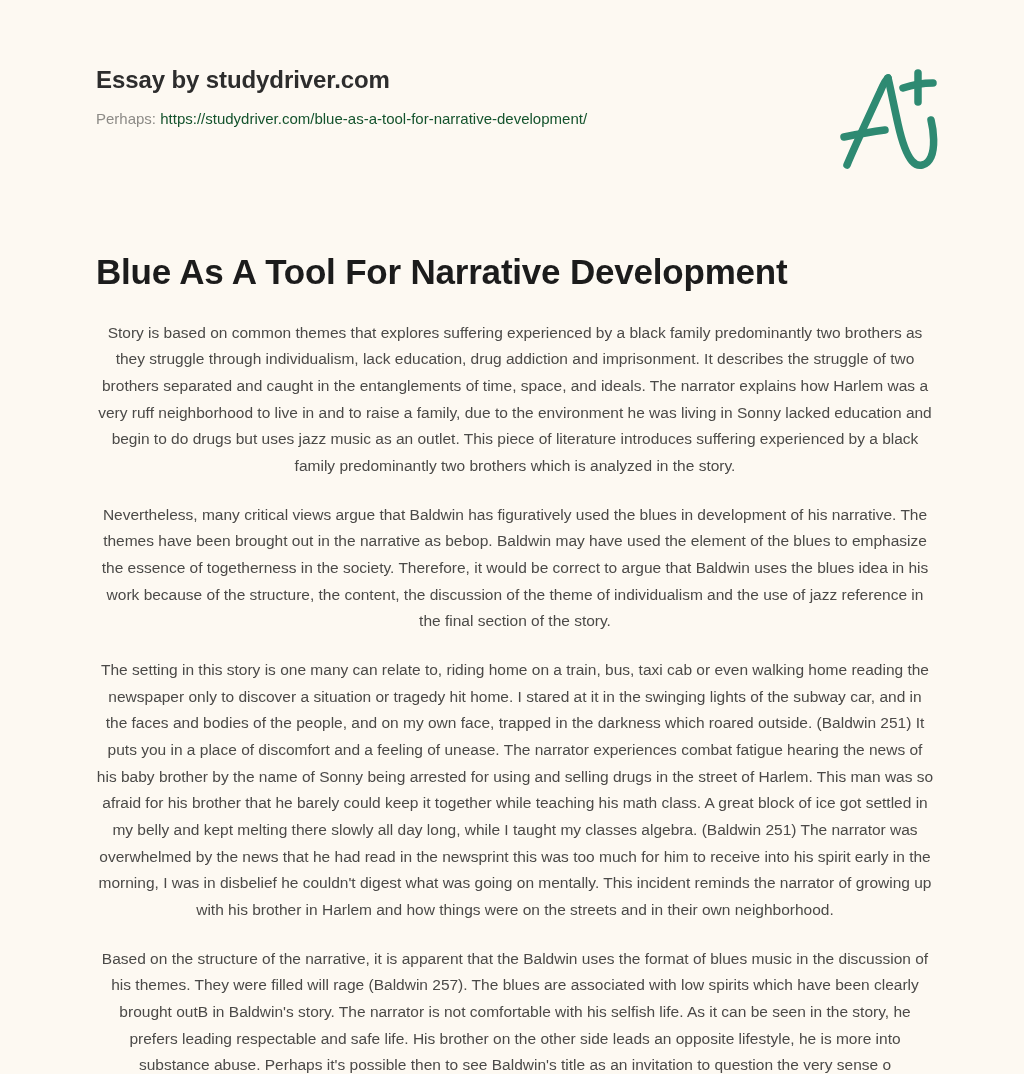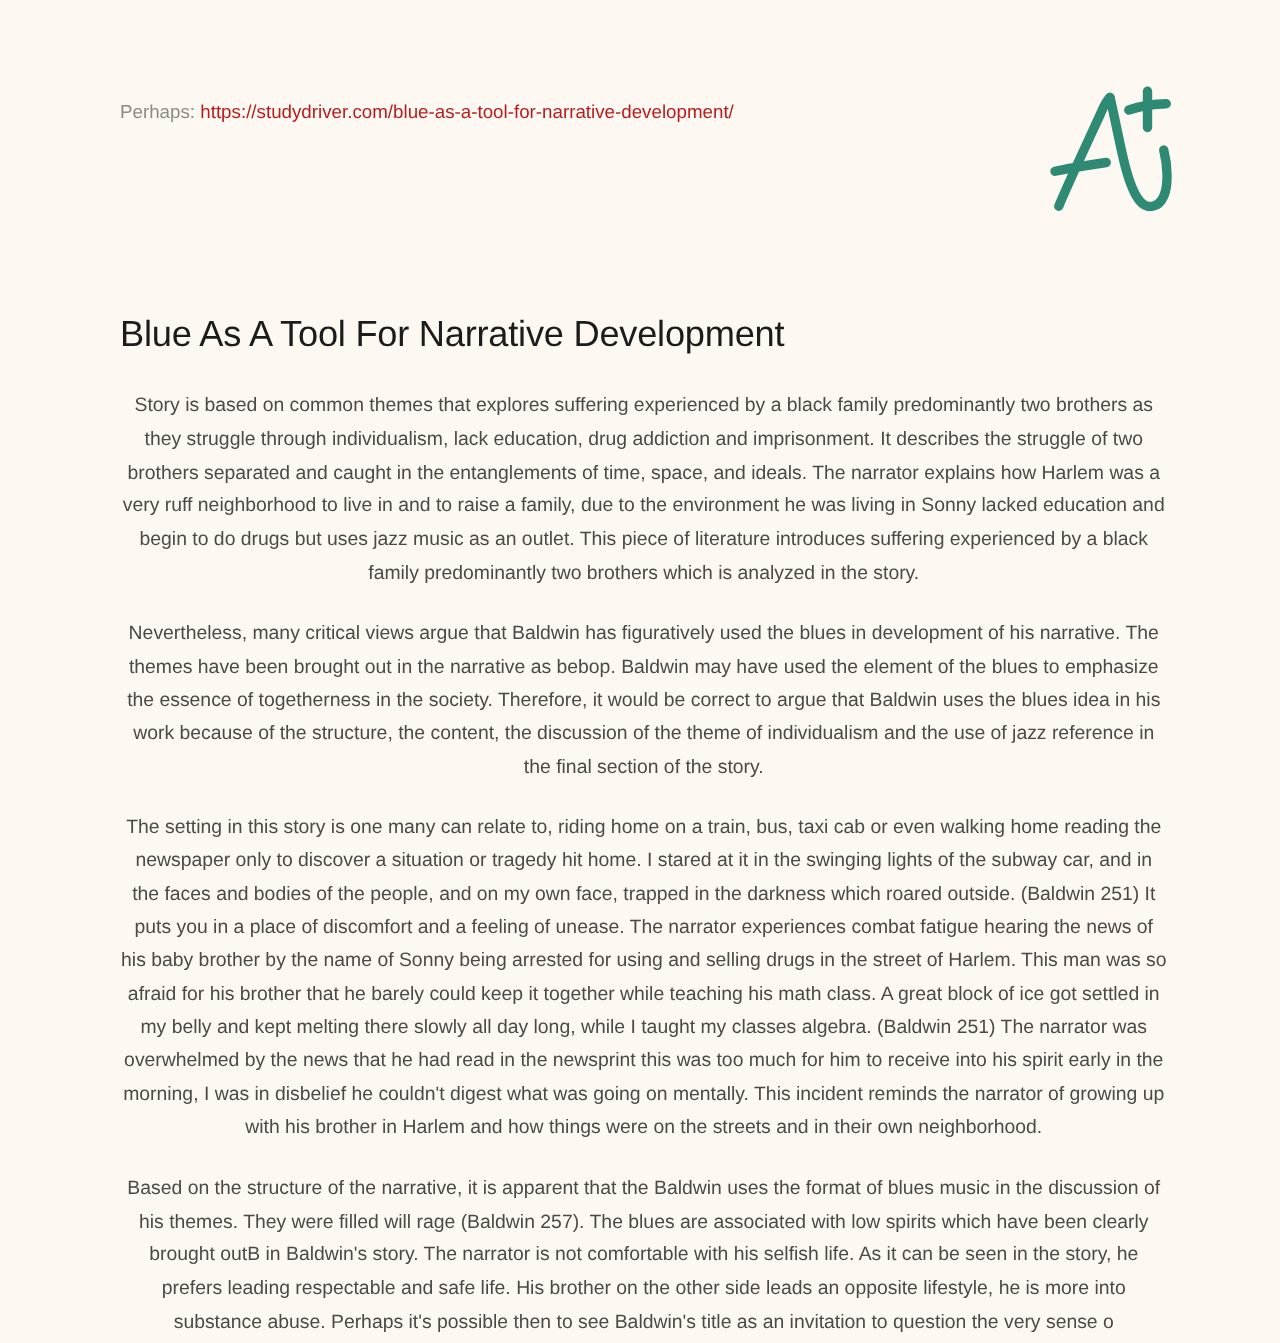--- a/index.html
+++ b/index.html
@@ -54,21 +54,21 @@
     font-size: 15px;
     line-height: 1.3;
     white-space: nowrap;
   }
 
   .source-label {
     color: #8d8b87;
   }
 
   .source-url {
-    color: #b91c1c;
+    color: #14532d;
     text-decoration: none;
   }
 
   
   .logo {
     position: absolute;
     right: 74px;
     top: 62px;
     width: 120px;
     height: 120px;
@@ -81,22 +81,22 @@
 
   
   .article {
     position: absolute;
     left: 96px;
     top: 250px;
     width: 838px;
   }
 
   .article-title {
-    font-size: 29px;
-    font-weight: normal;
+    font-size: 35px;
+    font-weight: bold;
     color: #1c1c1c;
     line-height: 1.25;
     margin: 0 0 26px 0;
     letter-spacing: -0.2px;
   }
 
   .article-body p {
     font-size: 15.5px;
     line-height: 1.72;
     color: #4b4a48;
@@ -109,20 +109,21 @@
   }
 </style>
 </head>
 <body>
 
 <div class="page">
 
   <div class="header">
 
     <div class="brand-block">
+      <div class="brand-title">Essay by studydriver.com</div>
 
       <div class="source-line">
         <span class="source-label">Perhaps:</span>
         <span class="source-url">https://studydriver.com/blue-as-a-tool-for-narrative-development/</span>
       </div>
     </div>
 
     <div class="logo">
       <svg viewBox="0 0 120 120" xmlns="http://www.w3.org/2000/svg">
         <g fill="none" stroke="#2e8a72" stroke-width="7.5" stroke-linecap="round" stroke-linejoin="round">

